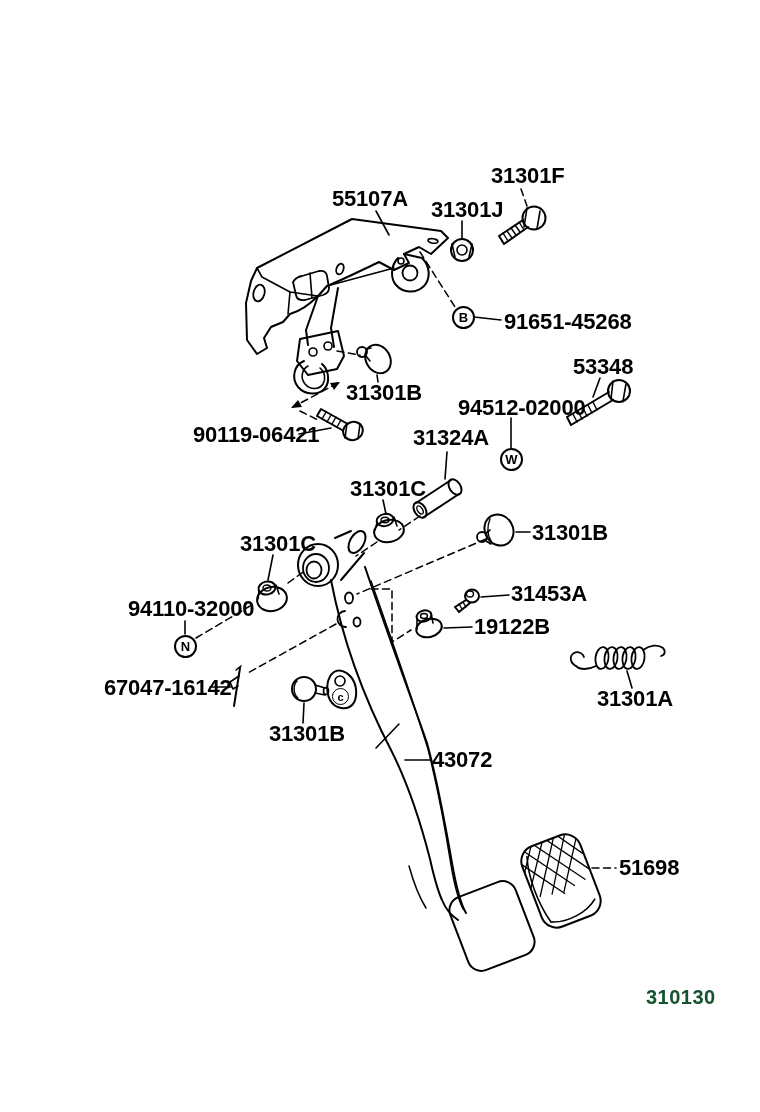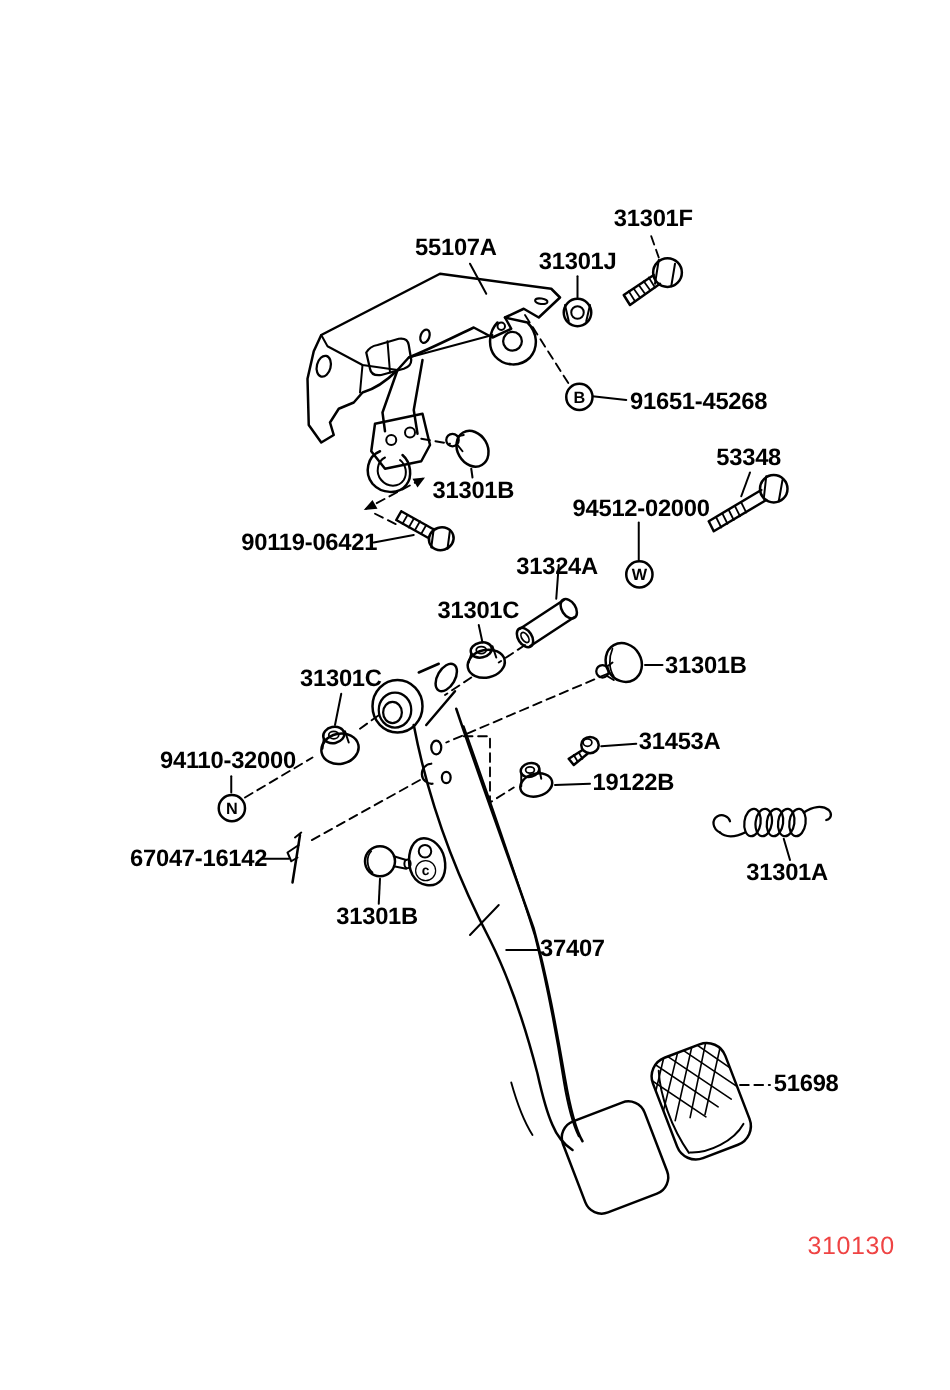--- a/index.html
+++ b/index.html
@@ -1,27 +1,27 @@
 <!DOCTYPE html>
 <html><head>
 <meta charset="utf-8">
 <style>
   html,body{margin:0;padding:0;background:#fff;}
   .page{position:relative;width:760px;height:1112px;background:#ffffff;overflow:hidden;
         font-family:"Liberation Sans", sans-serif;}
   .art{position:absolute;left:0;top:0;}
-  .lbl{position:absolute;font-weight:700;font-size:19px;line-height:19px;color:#000;
+  .lbl{position:absolute;font-weight:700;font-size:22px;line-height:19px;color:#000;
        white-space:nowrap;letter-spacing:-0.2px;}
   .callout{position:absolute;box-sizing:border-box;border:2px solid #000;border-radius:50%;
        background:#fff;display:flex;align-items:center;justify-content:center;
        font-weight:700;color:#000;}
   .callout.big{width:23px;height:23px;font-size:13px;}
   .callout.small{width:17px;height:17px;font-size:11px;border-width:1.5px;}
-  .figcode{position:absolute;left:646px;top:986px;font-weight:400;font-size:20px;
-       letter-spacing:0.5px;color:#ef4444;}
+  .figcode{position:absolute;left:646px;top:986px;font-weight:700;font-size:20px;
+       letter-spacing:0.5px;color:#14532d;}
   svg *{vector-effect:non-scaling-stroke;}
 </style>
 </head>
 <body>
 
 <div class="page">
 
 <svg class="art" width="760" height="1112" viewBox="0 0 760 1112" fill="none" stroke="#000" stroke-width="2" stroke-linecap="round" stroke-linejoin="round">
 
   <defs>
@@ -229,33 +229,33 @@
     <polygon points="291,408 302,407 298,400"></polygon>
   </g>
 </svg>
 
 <div class="lbl" style="left:332px;top:189px">55107A</div>
 <div class="lbl" style="left:431px;top:200px">31301J</div>
 <div class="lbl" style="left:491px;top:166px">31301F</div>
 <div class="lbl" style="left:504px;top:312px">91651-45268</div>
 <div class="lbl" style="left:573px;top:357px">53348</div>
 <div class="lbl" style="left:458px;top:398px">94512-02000</div>
-<div class="lbl" style="left:413px;top:444px">31324A</div>
+<div class="lbl" style="left:413px;top:428px">31324A</div>
 <div class="lbl" style="left:350px;top:479px">31301C</div>
 <div class="lbl" style="left:346px;top:383px">31301B</div>
 <div class="lbl" style="left:532px;top:523px">31301B</div>
 <div class="lbl" style="left:193px;top:425px">90119-06421</div>
 <div class="lbl" style="left:240px;top:534px">31301C</div>
 <div class="lbl" style="left:128px;top:599px">94110-32000</div>
 <div class="lbl" style="left:104px;top:678px">67047-16142</div>
 <div class="lbl" style="left:511px;top:584px">31453A</div>
 <div class="lbl" style="left:474px;top:617px">19122B</div>
 <div class="lbl" style="left:597px;top:689px">31301A</div>
 <div class="lbl" style="left:269px;top:724px">31301B</div>
-<div class="lbl" style="left:432px;top:750px">37407</div>
+<div class="lbl" style="left:432px;top:750px">43072</div>
 <div class="lbl" style="left:619px;top:858px">51698</div>
 
 <div class="callout big" style="left:452px;top:306px">B</div>
 <div class="callout big" style="left:500px;top:448px">W</div>
 <div class="callout big" style="left:174px;top:635px">N</div>
 <div class="callout small" style="left:332px;top:688px">c</div>
 
 <div class="figcode">310130</div>
 
 </div>

